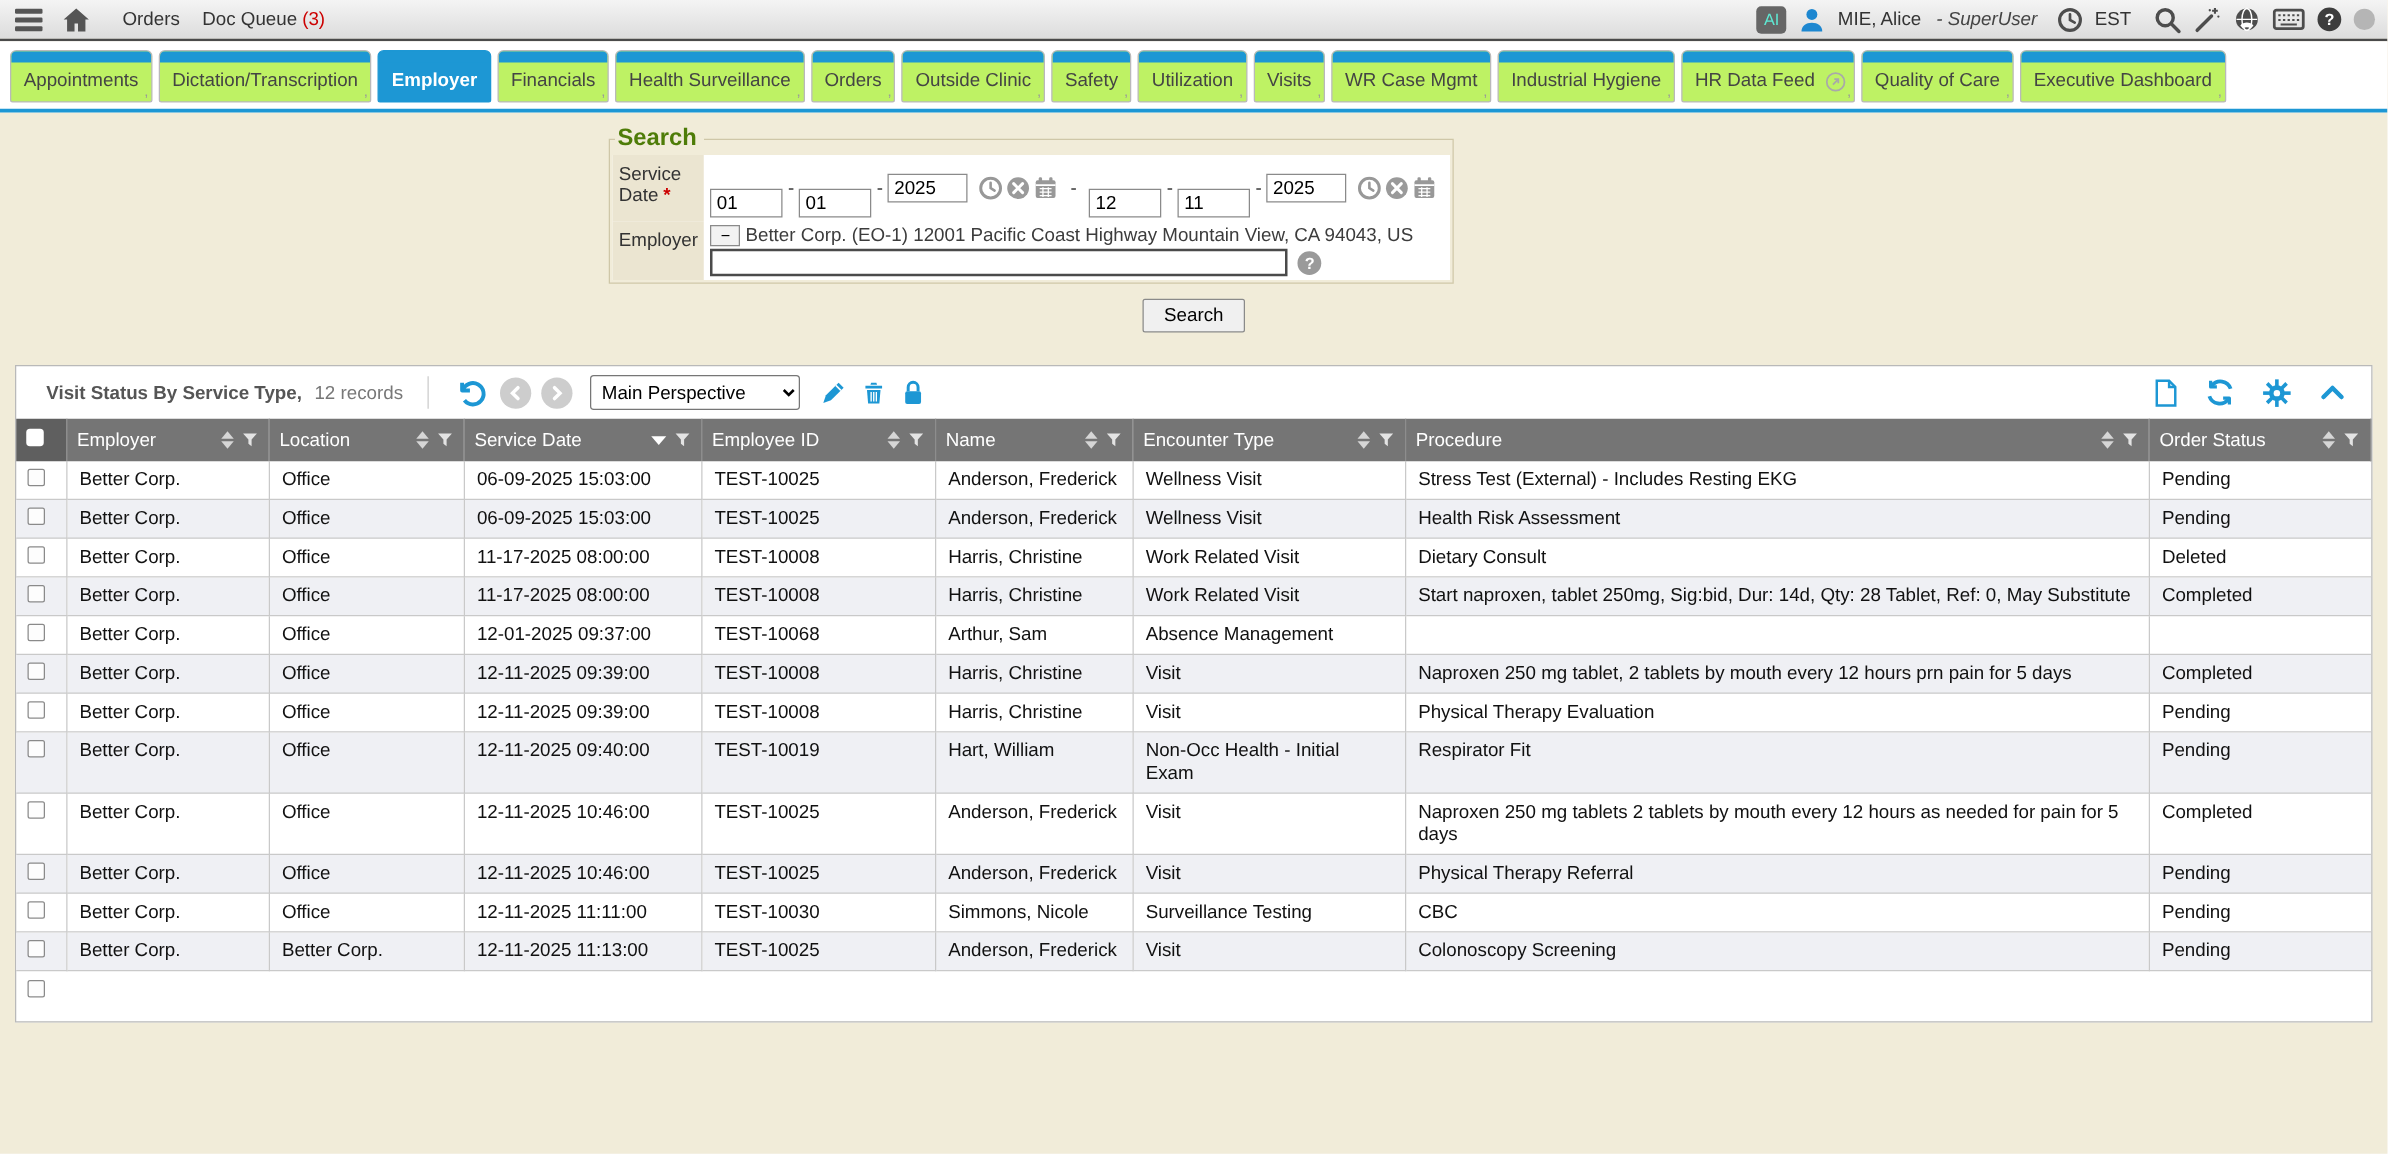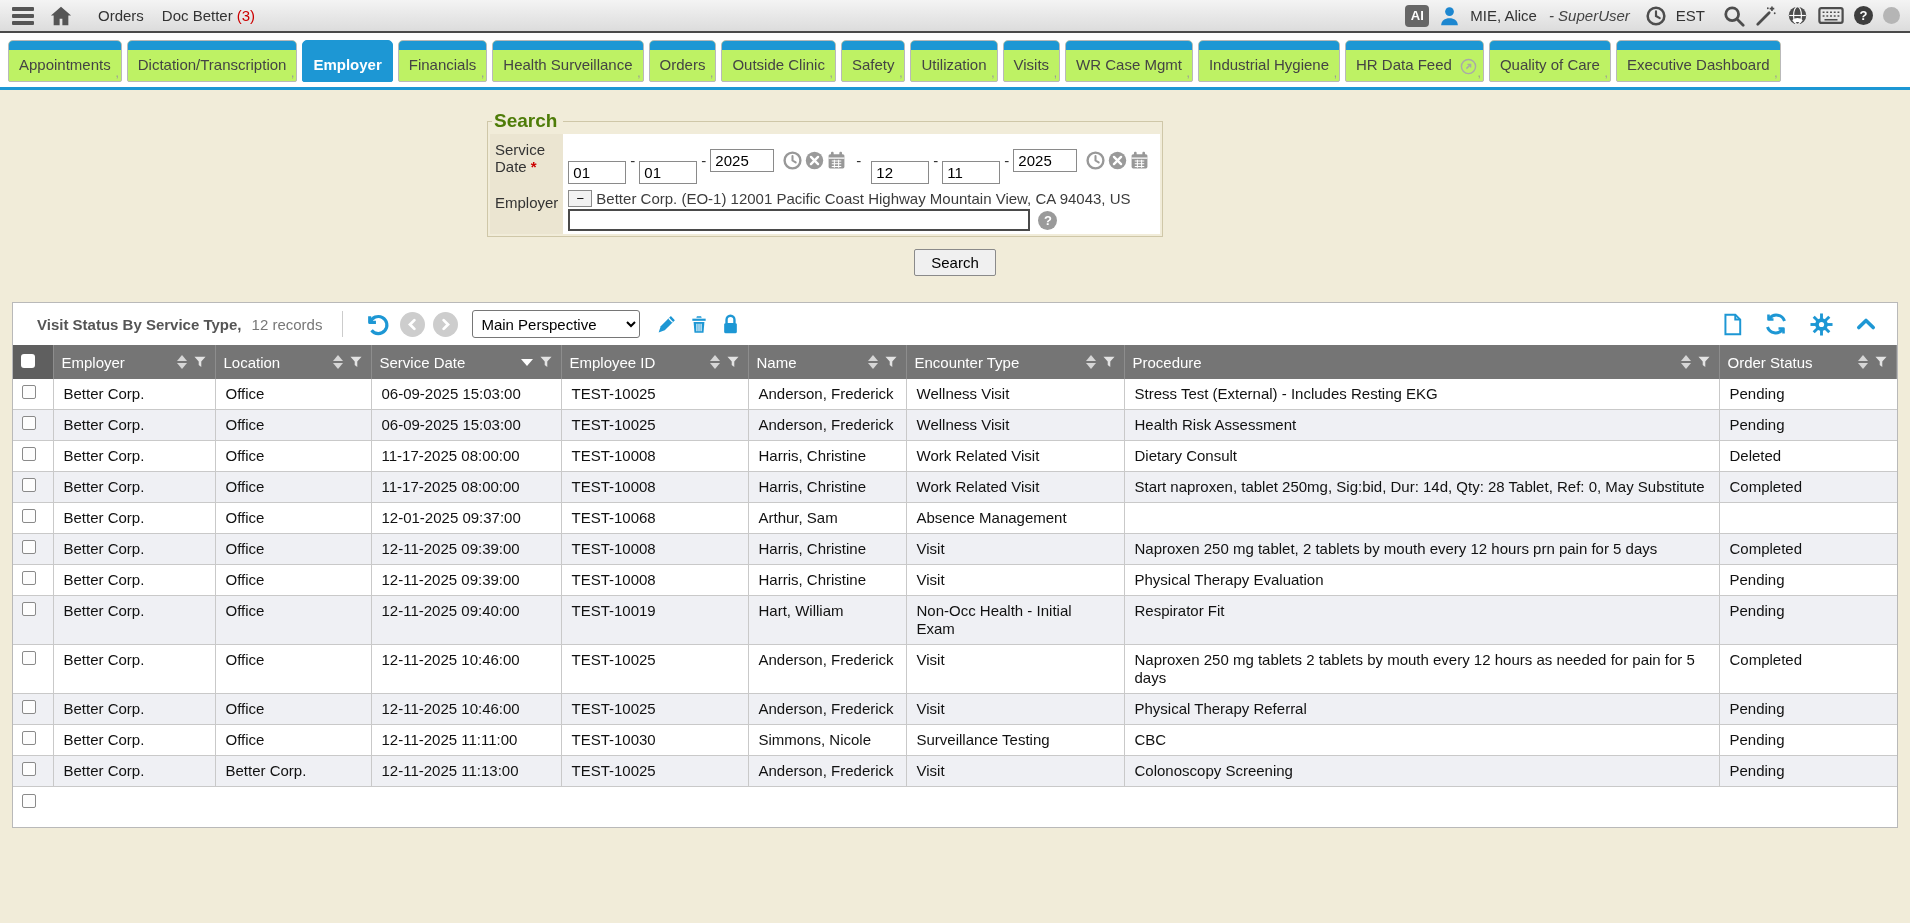--- a/index.html
+++ b/index.html
@@ -9,21 +9,21 @@
   
   .topbar { height:33px; background:linear-gradient(#f4f4f4,#dcdcdc); border-bottom:2px solid #4a4a4a;
             display:flex; align-items:center; padding:0 10px; }
   .topbar .left { display:flex; align-items:center; gap:14px; }
   .hamburger { display:inline-flex; flex-direction:column; gap:3px; cursor:pointer; padding:3px 2px; }
   .hamburger i { width:22px; height:4px; background:#555; border-radius:1px; display:block; }
   .crumbs { display:flex; align-items:center; gap:18px; margin-left:12px; color:#333; }
   .crumb { cursor:pointer; }
   .count-red { color:#cc0000; margin-left:4px; }
   .topbar .right { margin-left:auto; display:flex; align-items:center; gap:10px; color:#333; }
-  .ai-badge { background:#666; color:#ffffff; font-weight:bold; font-size:13px; border-radius:4px;
+  .ai-badge { background:#666; color:#5eead4; font-weight:normal; font-size:13px; border-radius:4px;
               width:24px; height:22px; display:inline-flex; align-items:center; justify-content:center; }
   .role { font-style:italic; color:#444; margin-left:2px; }
   .icon { display:inline-flex; align-items:center; justify-content:center; line-height:0; }
   .circle-q { background:#3d3d3d; color:#fff; border-radius:50%; width:19px; height:19px; font-weight:bold;
               display:inline-flex; align-items:center; justify-content:center; font-size:13px; line-height:1; }
   .gray-dot { width:17px; height:17px; border-radius:50%; background:#b5b5b5; display:inline-block; }
 
   
   .tabbar { background:#fff; border-bottom:3px solid #1d97d4; padding:7px 8px 5px; display:flex; gap:5px;
             align-items:flex-start; white-space:nowrap; }
@@ -31,21 +31,21 @@
          cursor:pointer; position:relative; flex:0 0 auto; }
   .tab-top { height:9px; background:#1d97d4; }
   .tab-label { display:inline-block; padding:6px 10px 8px; color:#444; }
   .tab::after { content:","; position:absolute; right:2px; bottom:1px; color:#9a9a9a; font-size:12px; }
   .tab.selected { background:#1d97d4; border-color:#1d97d4; }
   .tab.selected .tab-label { color:#fff; font-weight:bold; }
   .tab.selected::after { content:""; }
   .tab-ext { margin:0 6px 0 -2px; vertical-align:middle; }
 
   
-  .search-wrap { padding-top:20px; }
+  .search-wrap { padding-top:10px; }
   fieldset.search-fs { margin-left:487px; width:600px; border:1px solid #cfc7a8; padding:2px; }
   fieldset.search-fs legend { color:#4e7c08; font-weight:bold; font-size:19px; padding:0 6px 0 2px; margin-left:2px; }
   .search-table { width:100%; border-collapse:collapse; background:#fff; }
   .search-table td { padding:3px 5px; vertical-align:top; }
   .search-table td.lbl { width:192px; background:#ebe5d1; color:#333; padding-top:7px; }
   .req { color:#cc0000; font-weight:bold; margin-left:4px; }
   .date-row { display:flex; align-items:center; gap:3px; flex-wrap:nowrap; }
   .date-row input { border:1px solid #8a8a8a; height:23px; font-size:15px; padding:1px 4px;
                     font-family:"Liberation Sans", sans-serif; }
   .in-mm { width:58px;margin-top:24px; } .in-yyyy { width:64px; }
@@ -111,21 +111,21 @@
         <i></i>
         <i></i>
       </span>
     <span class="icon">
       <svg width="22" height="22" viewBox="0 0 24 24">
           <path d="M12 2L1 11.5h3V22h6.5v-7h3V22H20V11.5h3z" fill="#555"></path>
         </svg>
     </span>
     <span class="crumbs">
       <span class="crumb">Orders</span>
-      <span class="crumb"><span>Doc Better</span><span class="count-red">(3)</span></span>
+      <span class="crumb"><span>Doc Queue</span><span class="count-red">(3)</span></span>
     </span>
   </div>
   <div class="right">
     <span class="ai-badge">AI</span>
     <span class="icon">
       <svg width="21" height="21" viewBox="0 0 24 24" fill="#1d87d0">
           <circle cx="12" cy="7.5" r="5"></circle>
           <path d="M2.5 23c0-5 4.2-8 9.5-8s9.5 3 9.5 8z"></path>
         </svg>
     </span>

